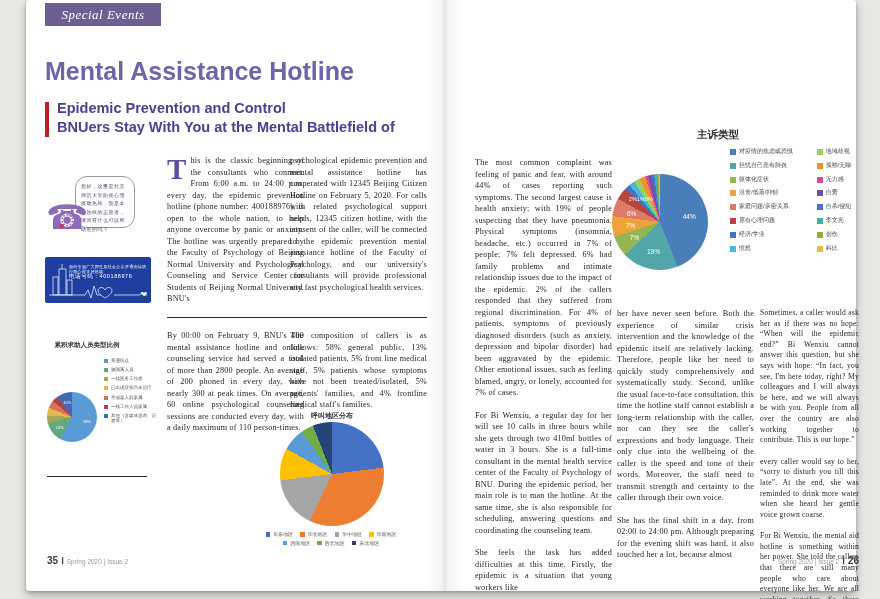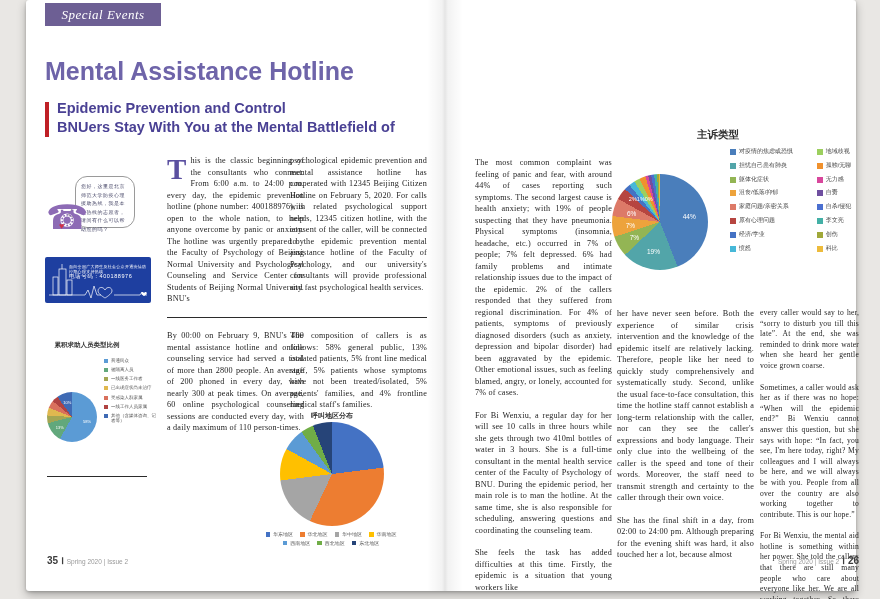--- a/index.html
+++ b/index.html
@@ -312,22 +312,22 @@
   <div class="col c-r1">
     <p>The most common complaint was feeling of panic and fear, with around 44% of cases reporting such symptoms. The second largest cause is health anxiety; with 19% of people suspecting that they have pneumonia. Physical symptoms (insomnia, headache, etc.) occurred in 7% of people; 7% felt depressed. 6% had family problems and intimate relationship issues due to the impact of the epidemic. 2% of the callers responded that they suffered from regional discrimination. For 4% of patients, symptoms of previously diagnosed disorders (such as anxiety, depression and bipolar disorder) had been aggravated by the epidemic. Other emotional issues, such as feeling blamed, angry, or lonely, accounted for 7% of cases.</p>
     <p>For Bi Wenxiu, a regular day for her will see 10 calls in three hours while she gets through two 410ml bottles of water in 3 hours. She is a full-time consultant in the mental health service center of the Faculty of Psychology of BNU. During the epidemic period, her main role is to man the hotline. At the same time, she is also responsible for scheduling, answering questions and coordinating the counseling team.</p>
     <p>She feels the task has added difficulties at this time. Firstly, the epidemic is a situation that young workers like</p>
   </div>
   <div class="col c-r2">
     <p>her have never seen before. Both the experience of similar crisis intervention and the knowledge of the epidemic itself are relatively lacking. Therefore, people like her need to quickly study comprehensively and systematically study. Second, unlike the usual face-to-face consultation, this time the hotline staff cannot establish a long-term relationship with the caller, nor can they see the caller's expressions and body language. Their only clue into the wellbeing of the caller is the speed and tone of their words. Moreover, the staff need to transmit strength and certainty to the caller through their own voice.</p>
     <p>She has the final shift in a day, from 02:00 to 24:00 pm. Although preparing for the evening shift was hard, it also touched her a lot, because almost</p>
   </div>
   <div class="col c-r3">
+    <p>Sometimes, a caller would ask her as if there was no hope: “When will the epidemic end?” Bi Wenxiu cannot answer this question, but she says with hope: “In fact, you see, I'm here today, right? My colleagues and I will always be here, and we will always be with you. People from all over the country are also working together to contribute. This is our hope.”</p>
     <p>every caller would say to her, “sorry to disturb you till this late”. At the end, she was reminded to drink more water when she heard her gentle voice grown coarse.</p>
-    <p>Sometimes, a caller would ask her as if there was no hope: “When will the epidemic end?” Bi Wenxiu cannot answer this question, but she says with hope: “In fact, you see, I'm here today, right? My colleagues and I will always be here, and we will always be with you. People from all over the country are also working together to contribute. This is our hope.”</p>
     <p>For Bi Wenxiu, the mental aid hotline is something within her power. She told the callers that there are still many people who care about everyone like her. We are all working together. So there must be hope.</p>
   </div>
 
   <div class="footer footer-l">
     <span class="pnum">35</span><span class="fsep">Ⅰ</span><span>Spring 2020  |  Issue 2</span>
   </div>
   <div class="footer footer-r">
     <span>Spring 2020  |  Issue 2</span><span class="fsep">Ⅰ</span><span class="pnum">26</span>
   </div>
 

